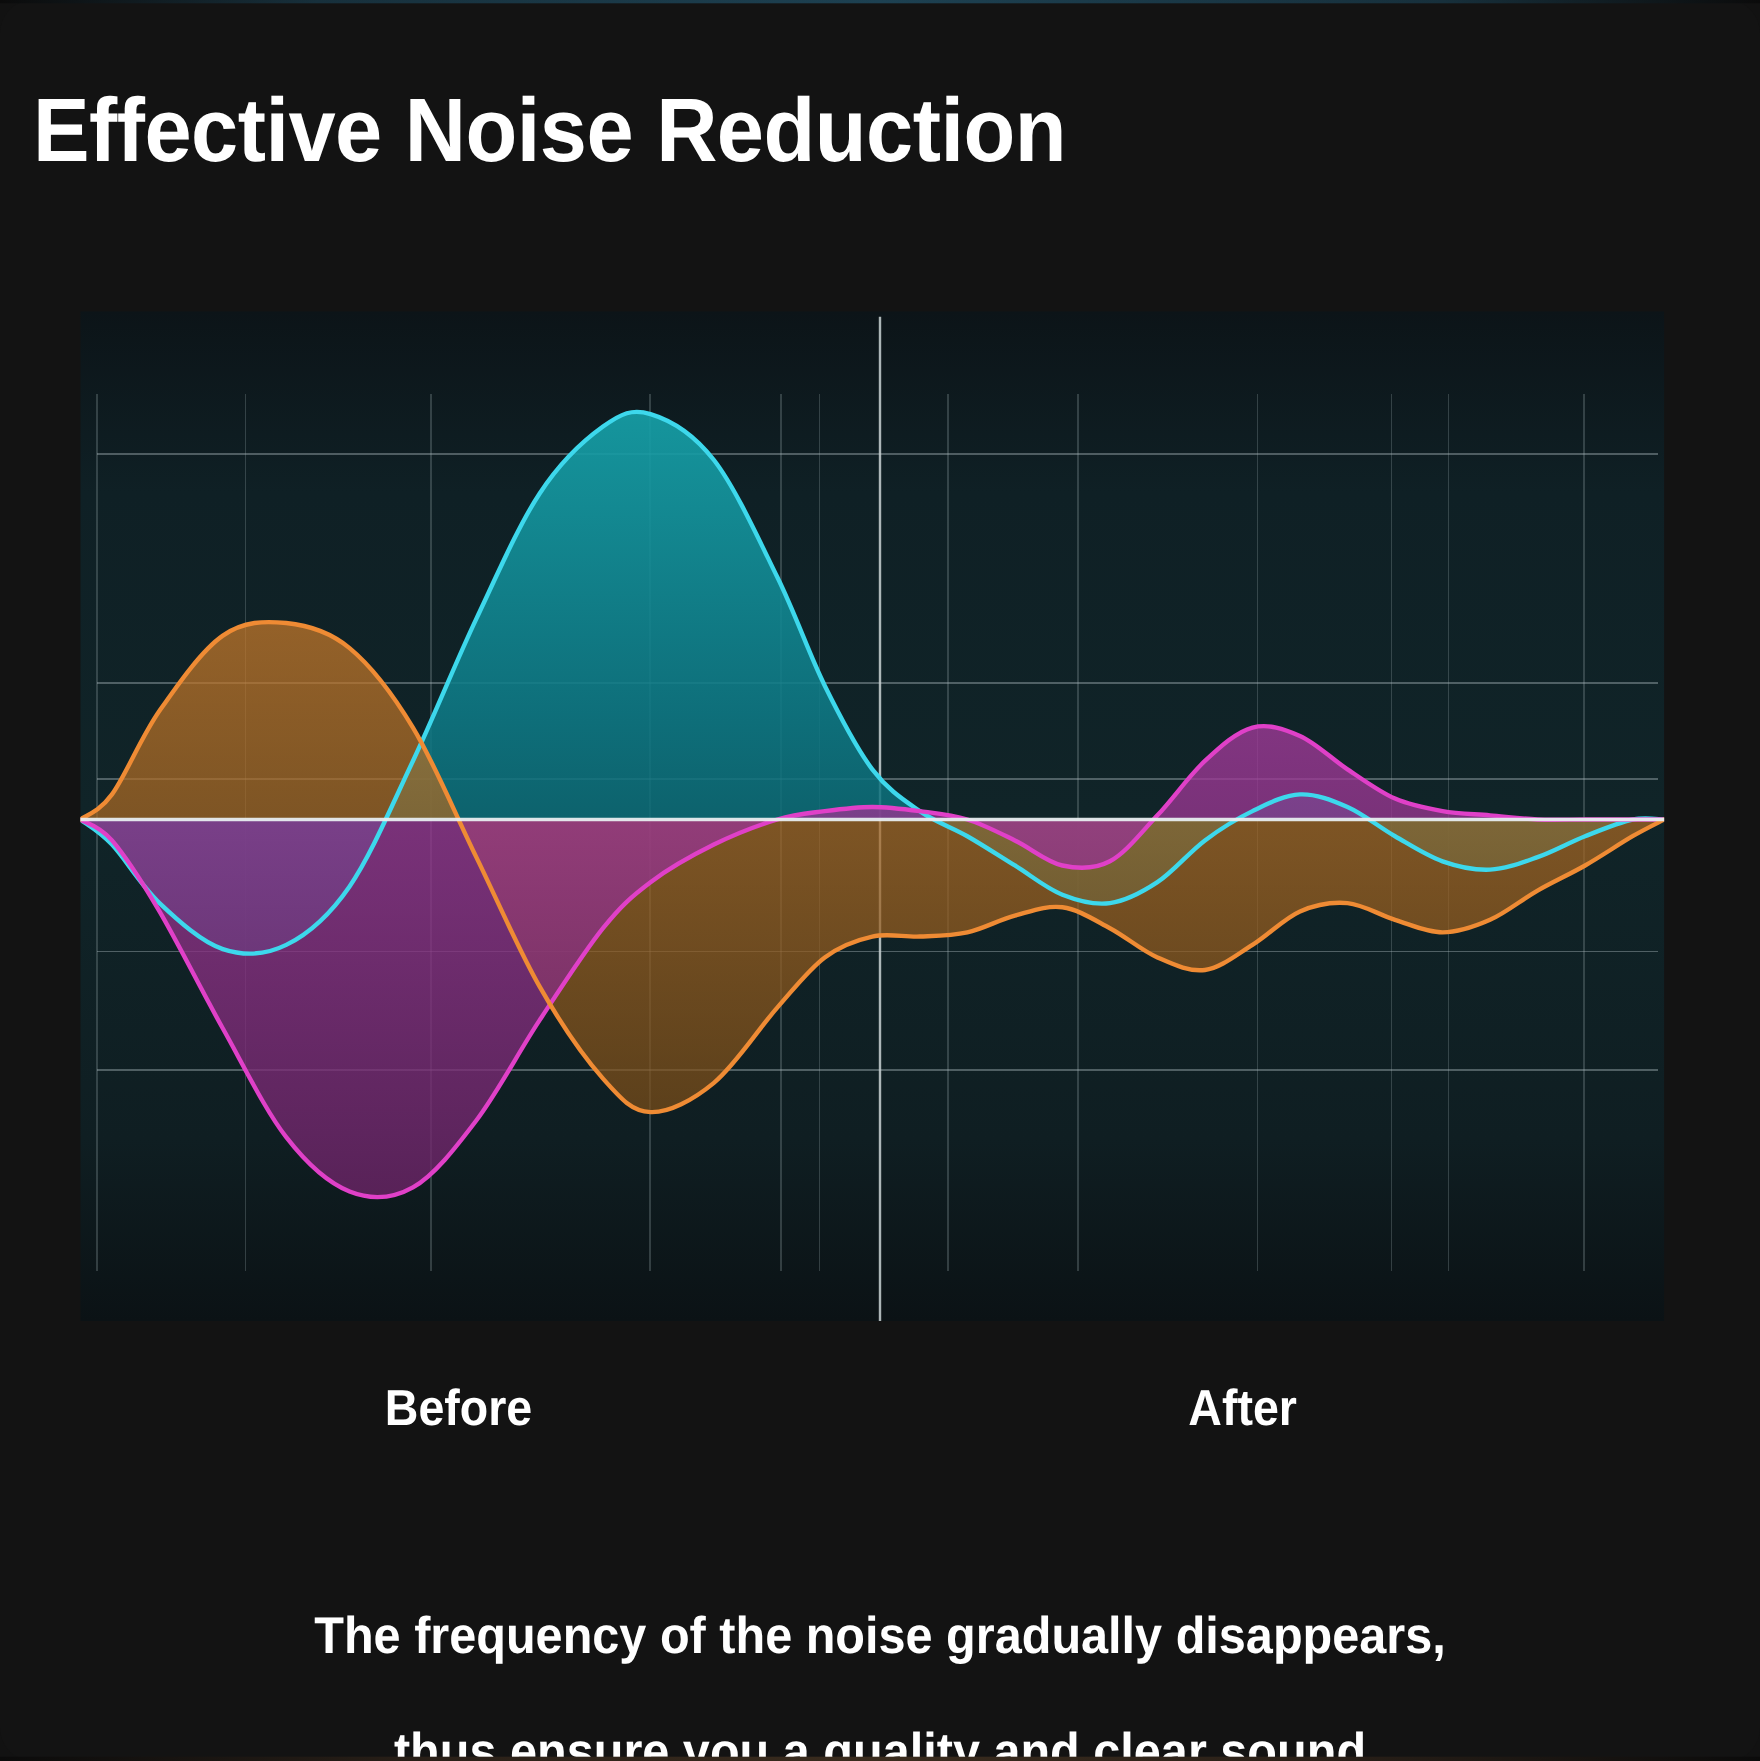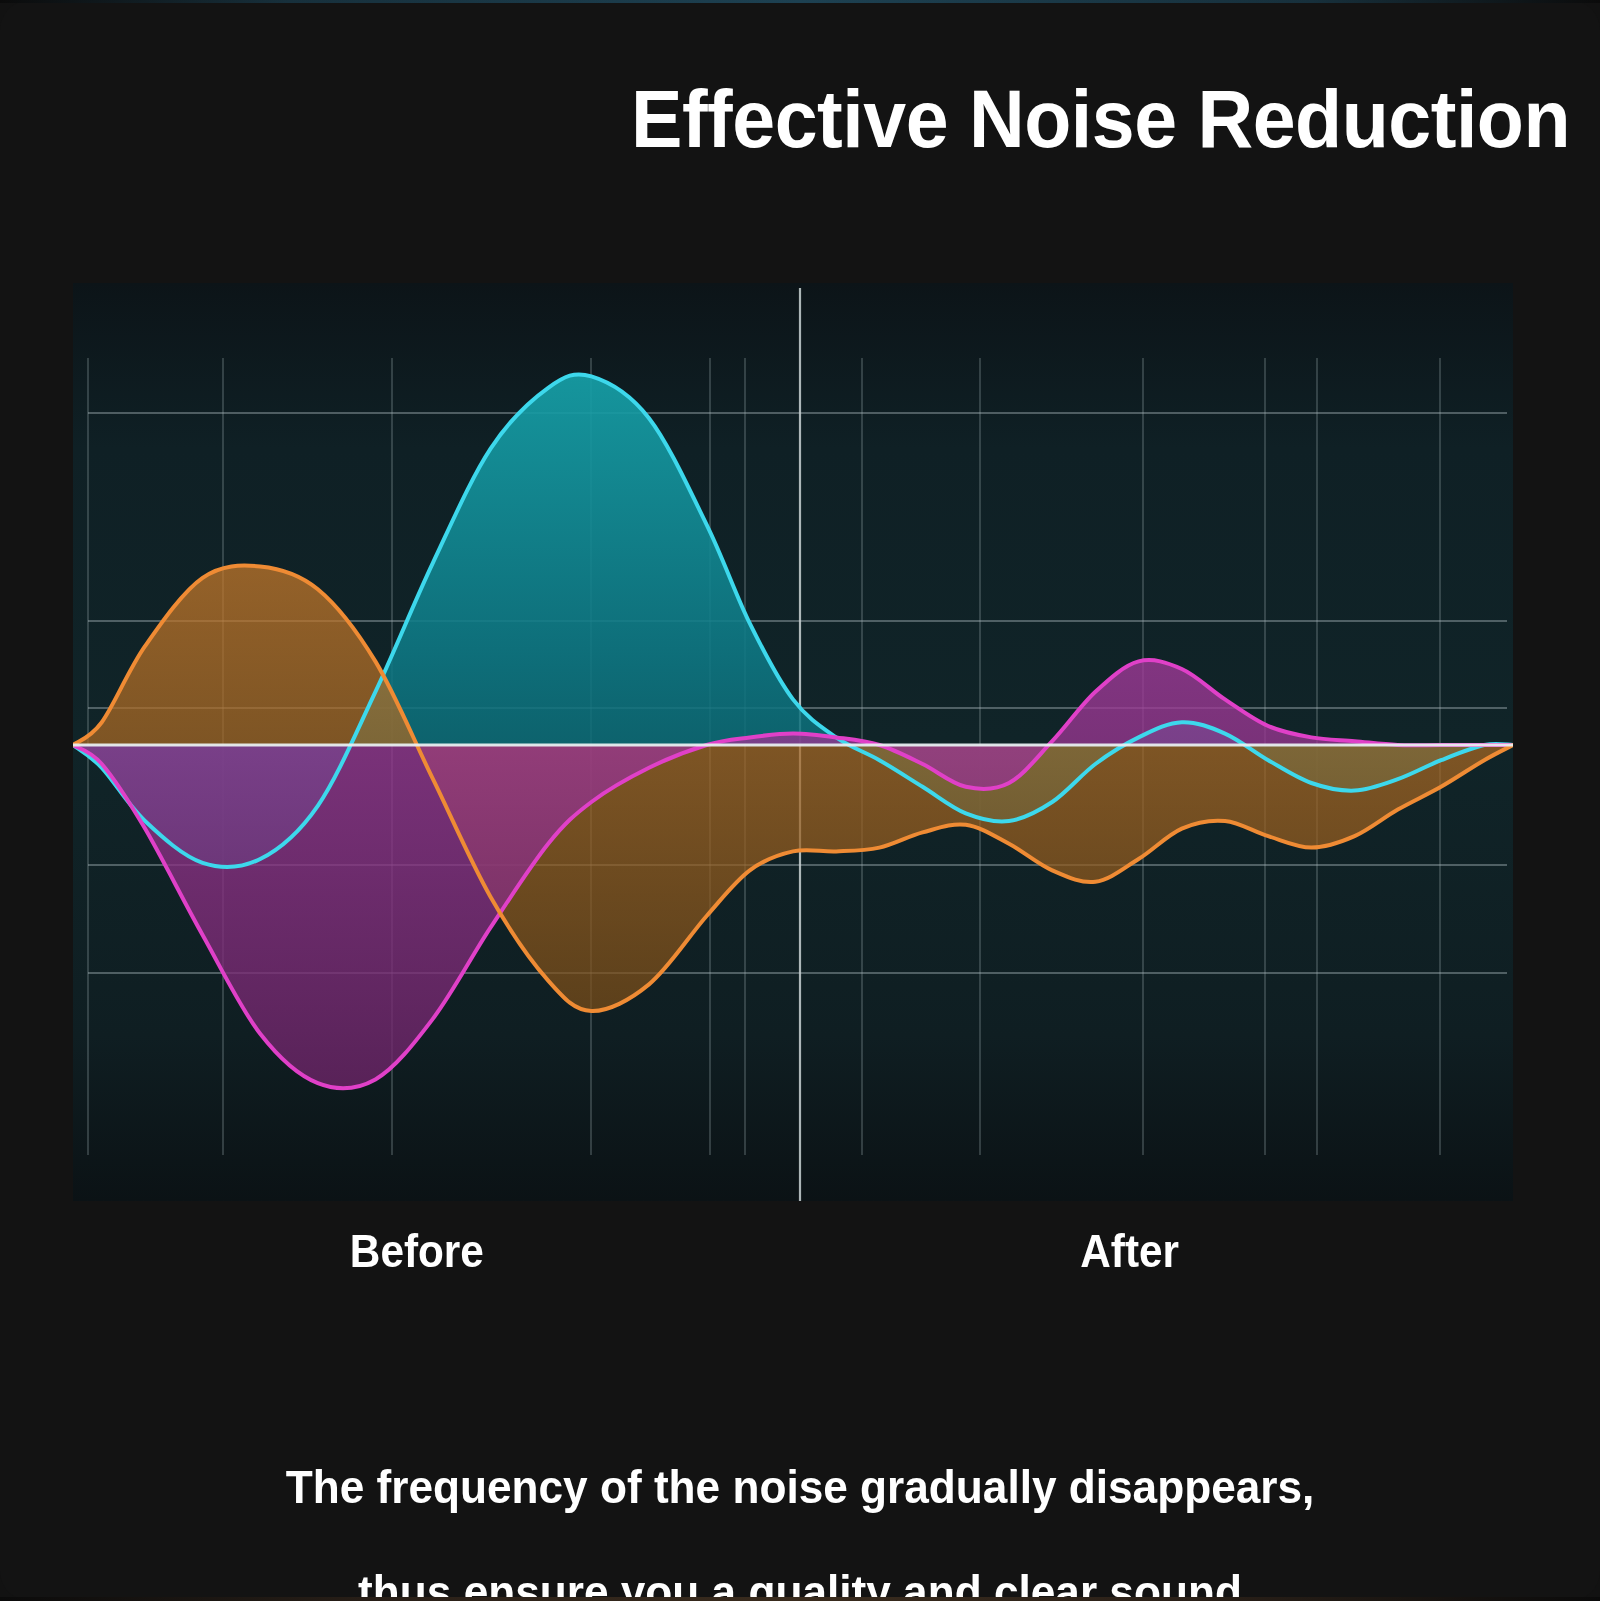--- a/index.html
+++ b/index.html
@@ -7,21 +7,21 @@
     width:1600px;height:1601px;
     background:#121212;
     font-family:"Liberation Sans", sans-serif;
     position:relative;
     overflow:hidden;
   }
   #root{
     position:absolute;inset:0;
     background:#131313;
     display:flex;flex-direction:column;
-    align-items:flex-end;
+    align-items:flex-start;
     border-radius:30px;
   }
   .top-rule{
     position:absolute;top:0;left:0;width:100%;height:3px;
     background:linear-gradient(90deg,#0b0b0b 0%,#17303c 18%,#1d4152 50%,#17303c 82%,#0b0b0b 100%);
   }
   .bottom-rule{
     position:absolute;bottom:0;left:0;width:100%;height:4px;
     background:linear-gradient(90deg,#0b0b0b 0%,#2a2018 25%,#3a2c1e 50%,#2a2018 75%,#0b0b0b 100%);
   }
@@ -38,21 +38,21 @@
     white-space:nowrap;
   }
   .chart-wrap{
     position:absolute;
     left:73px;top:283px;
     width:1440px;height:918px;
   }
   .chart-svg{display:block;width:1440px;height:918px;}
   .labels-row{
     position:absolute;
-    top:1224px;left:0;width:1600px;
+    top:1252px;left:0;width:1600px;
     height:70px;
   }
   .lbl{
     position:absolute;
     font-size:46px;font-weight:700;color:#ffffff;
     transform:scaleX(0.92);
     white-space:nowrap;
   }
   .lbl-before{left:344px;top:0;}
   .lbl-after{left:1076px;top:0;}

